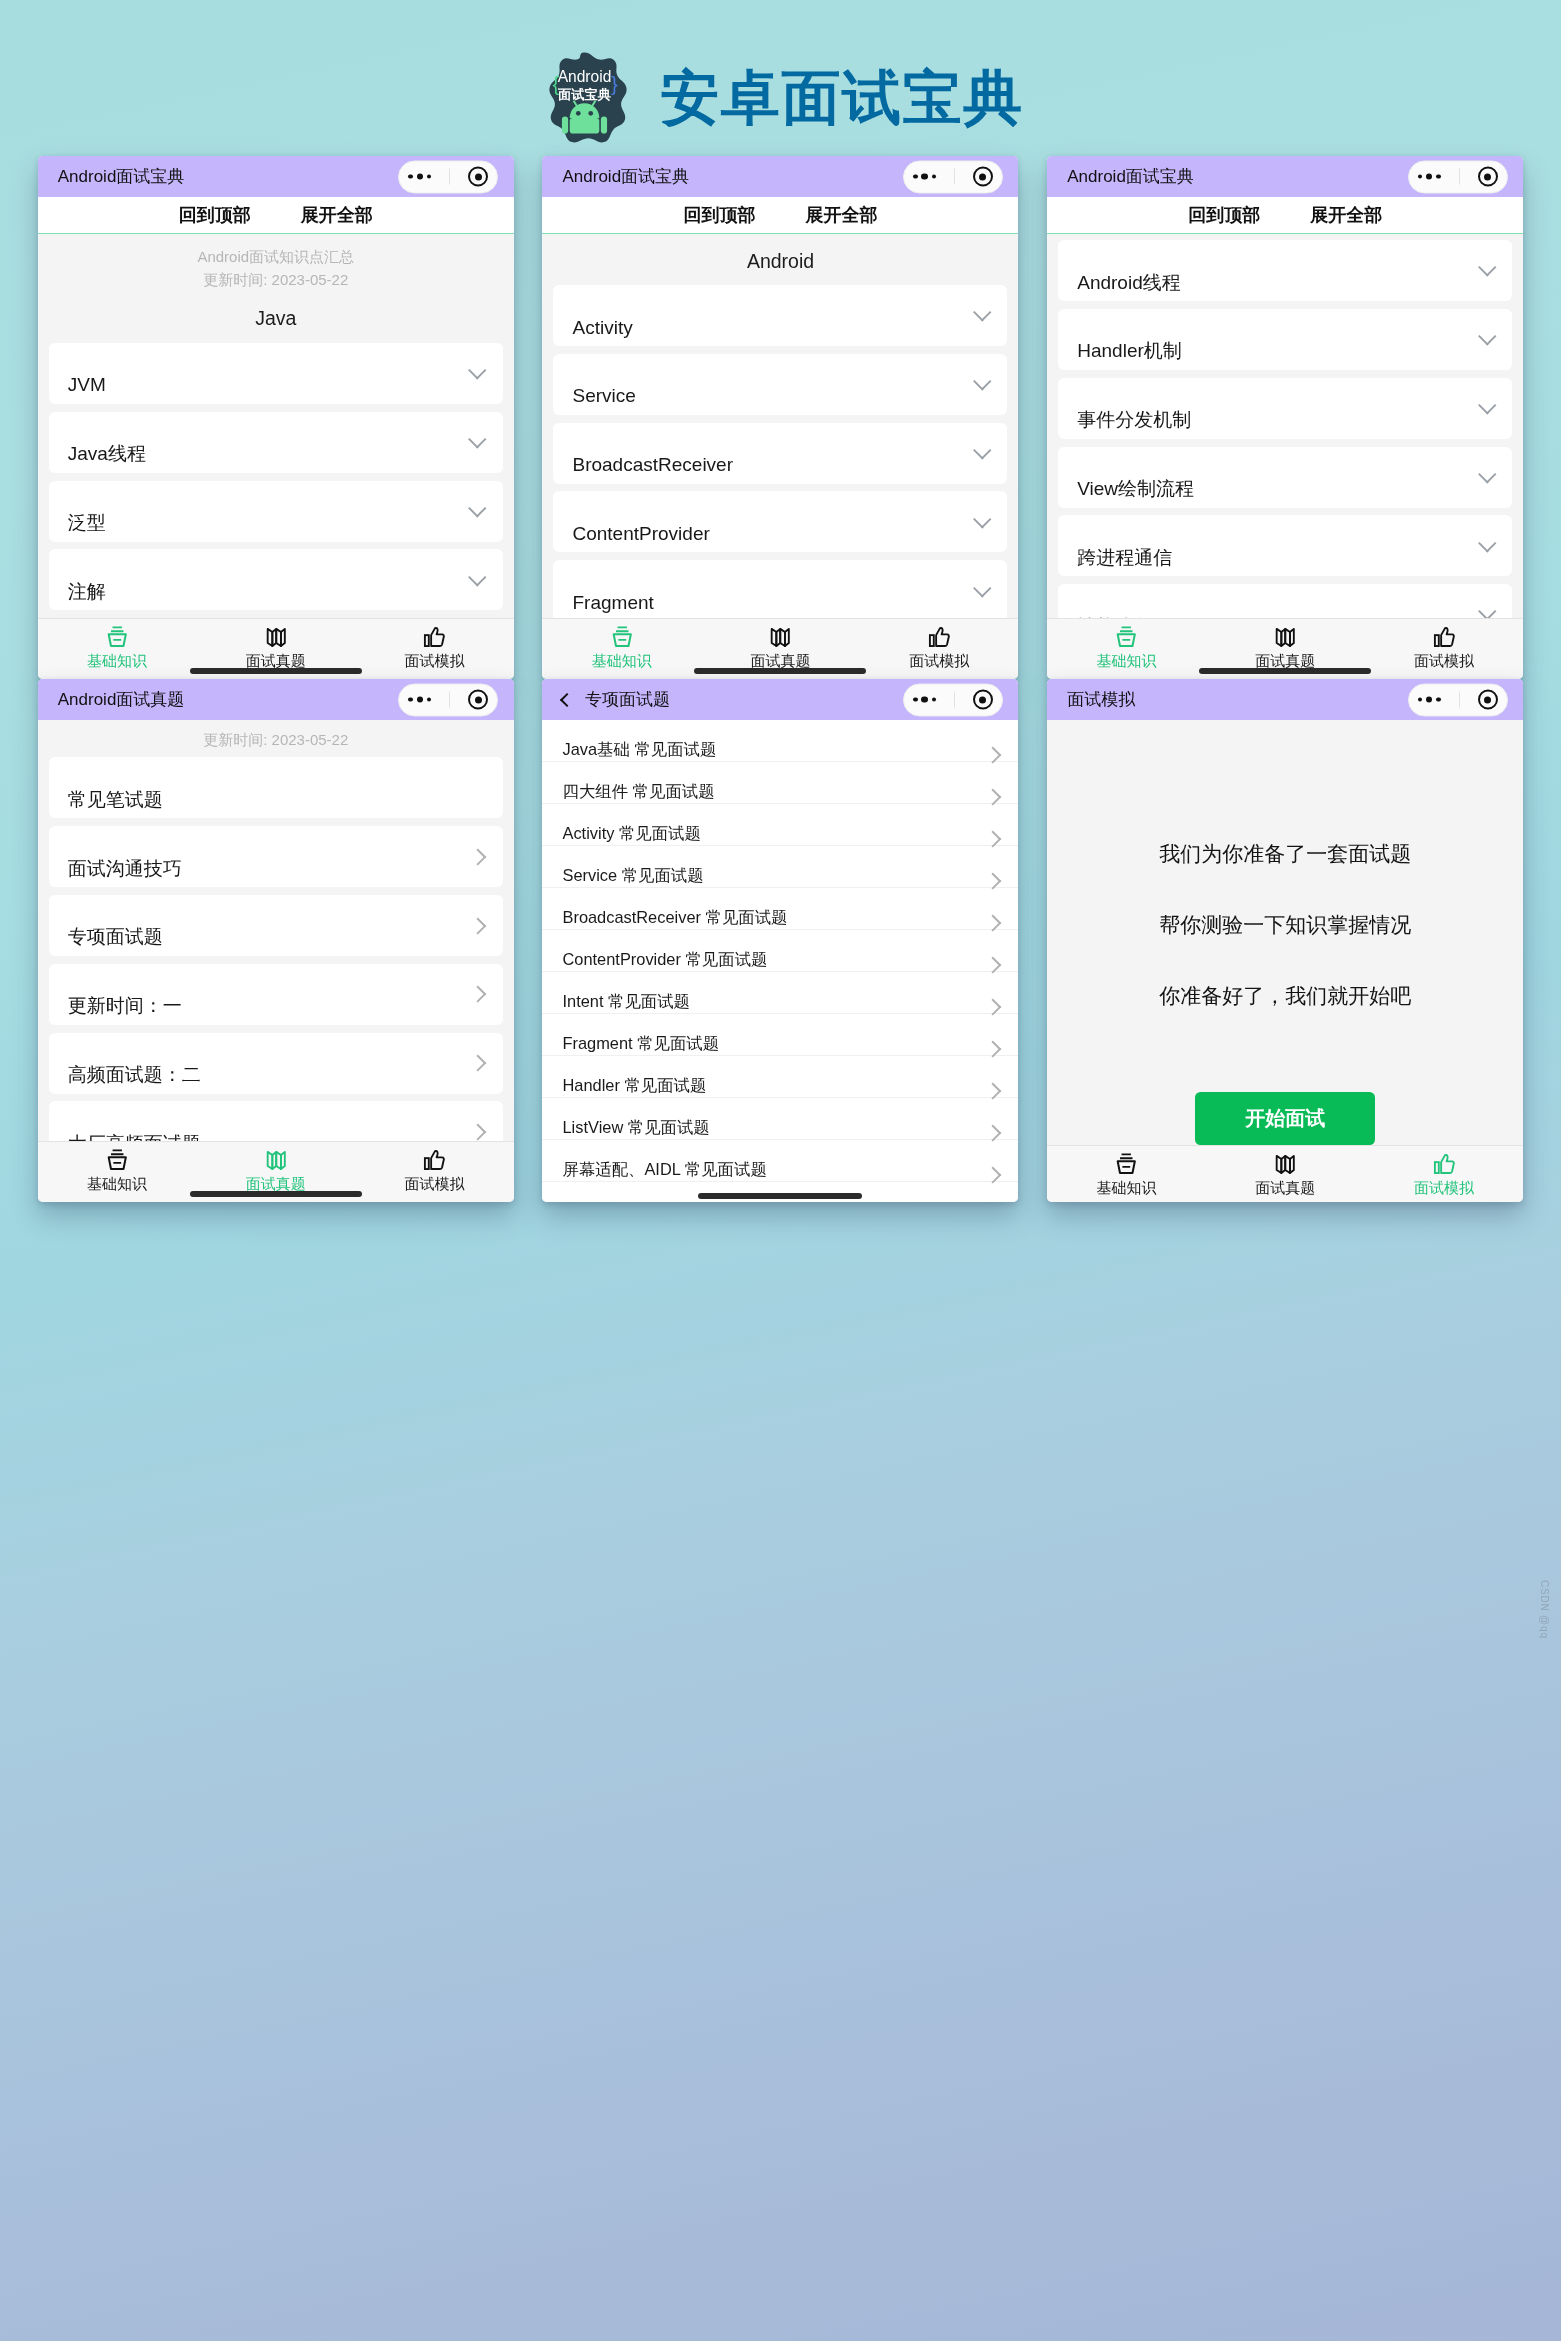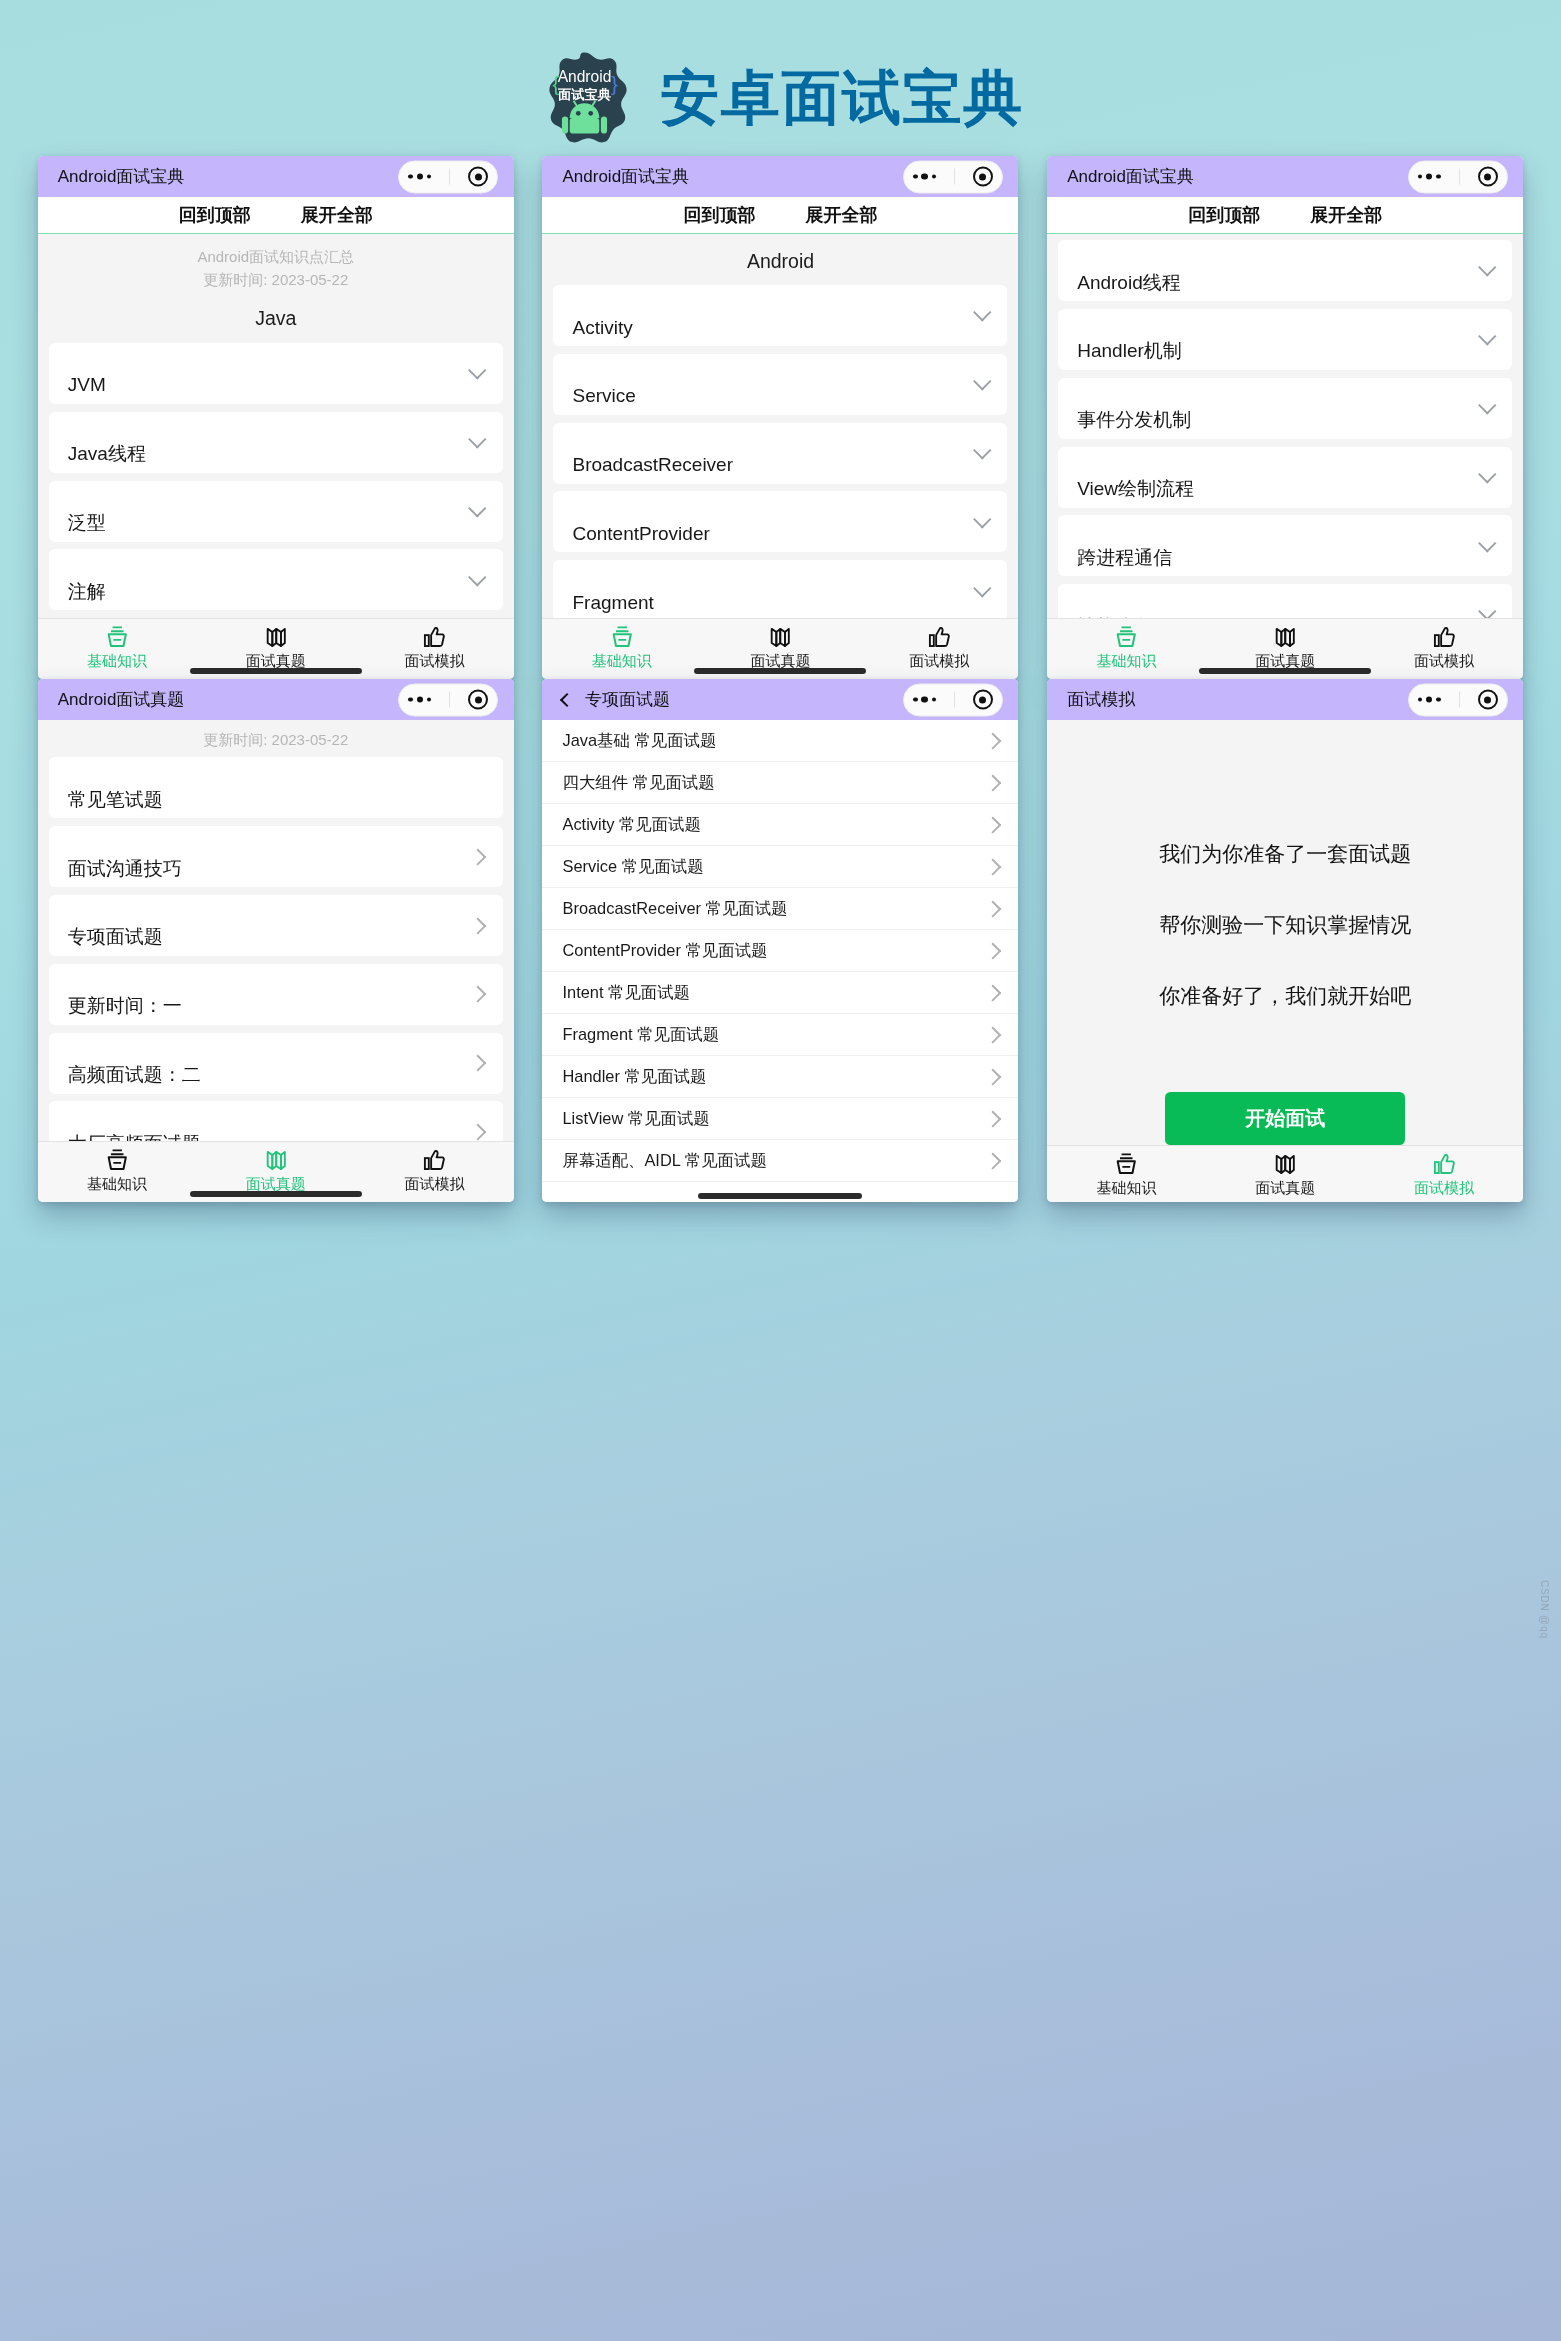--- a/index.html
+++ b/index.html
@@ -191,21 +191,21 @@
     border-top: 2.3px solid #b0b0b0;
     transform: rotate(45deg);
     flex: none;
   }
 
   
   .list-row {
     background: #fff;
     height: 42px;
     display: flex;
-    align-items: center;
+    align-items: flex-end;
     justify-content: space-between;
     padding: 0 20px;
     border-bottom: 0.8px solid #f0f0f0;
   }
   .list-row .list-label { font-size: 16.4px; color: #1a1a1a; }
 
   
   .tab-bar {
     flex: none;
     height: 61px;
@@ -245,21 +245,21 @@
     padding-top: 123px;
   }
   .sim-line {
     font-size: 21px;
     color: #131313;
     line-height: 1;
     margin-bottom: 50px;
   }
   .sim-start-btn {
     margin-top: 36px;
-    width: 240px;
+    width: 180px;
     height: 53px;
     background: #09bb56;
     color: #fff;
     font-size: 20px;
     font-weight: 700;
     border: none;
     border-radius: 5.5px;
     display: flex;
     align-items: center;
     justify-content: center;

